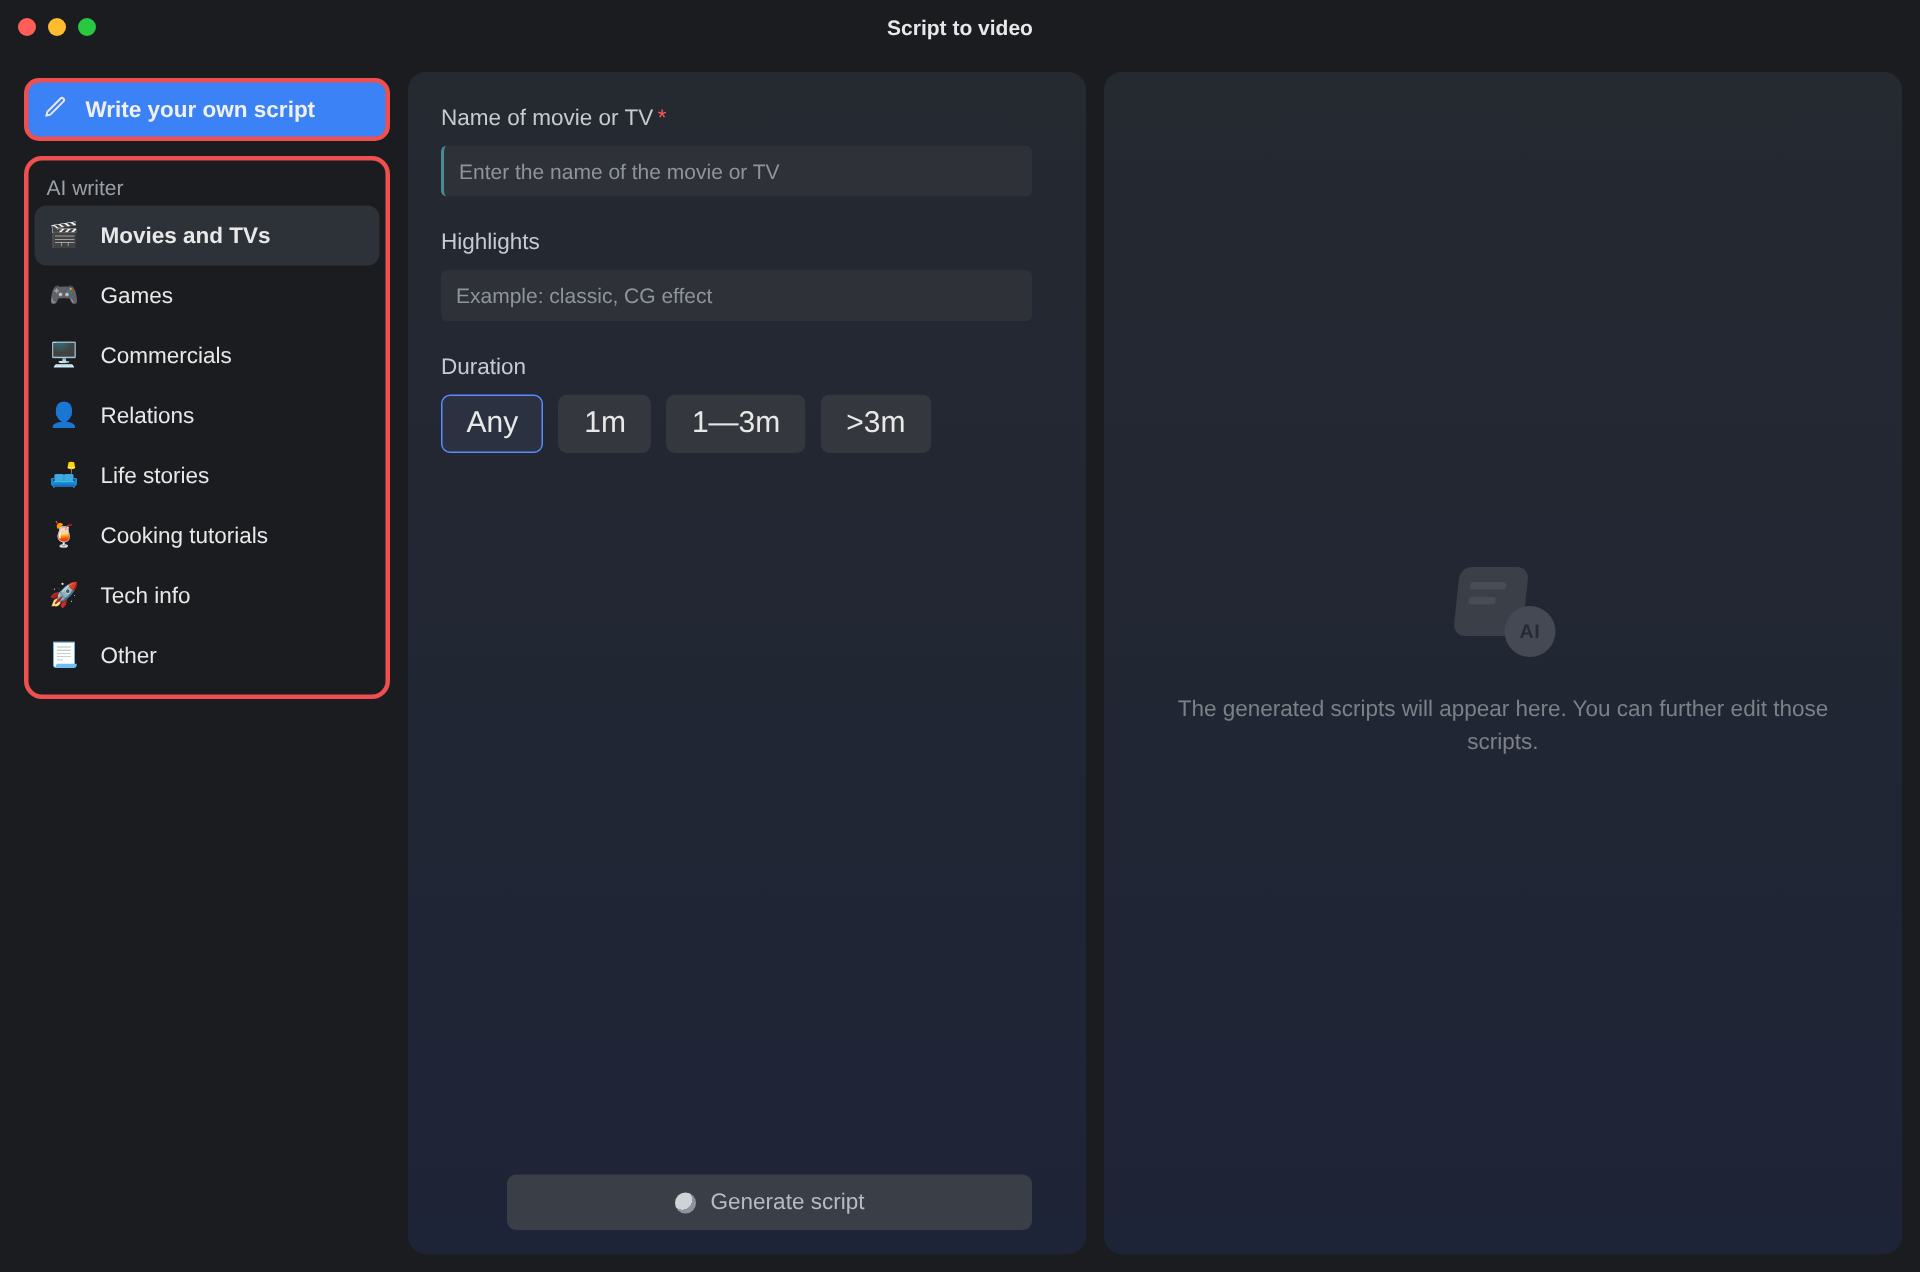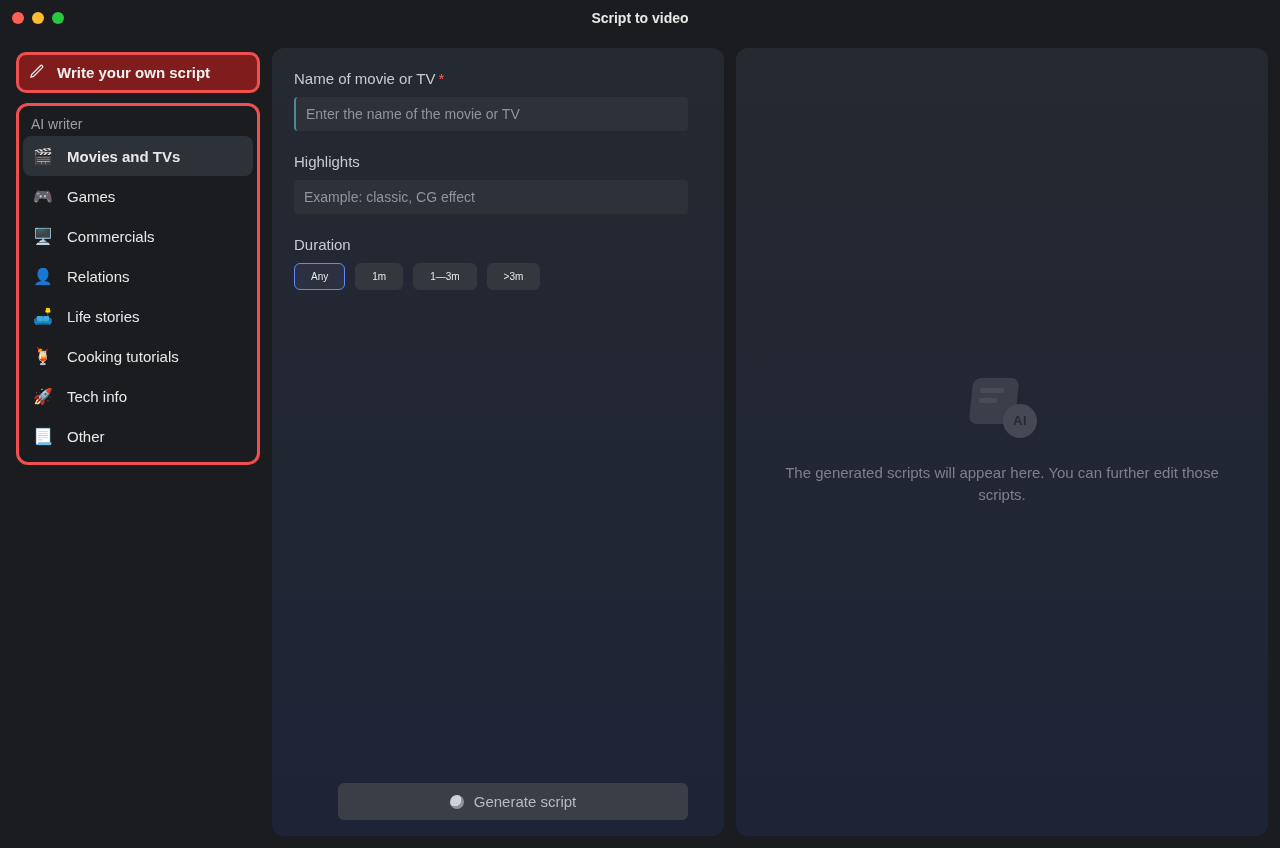--- a/index.html
+++ b/index.html
@@ -54,21 +54,21 @@
   .sidebar{
     width:248px; flex:none;
     display:flex; flex-direction:column; gap:10px;
     padding:4px 0 0 4px;
   }
   .sidebar-heading{
     color:var(--text-dim); font-size:14px; padding:4px 8px;
   }
   .write-btn{
     display:flex; align-items:center; gap:12px;
-    background:#7f1d1d;
+    background:#3b82f6;
     border:3px solid var(--highlight);
     border-radius:10px;
     padding:8px 10px;
     font-size:15px; font-weight:600; color:#f0f0f0;
     cursor:pointer;
   }
   .ai-writer-box{
     border:3px solid var(--highlight);
     border-radius:12px;
     padding:6px 4px;
@@ -108,21 +108,21 @@
   }
   .text-input::placeholder{color:#8e949b;}
   .text-input.plain{border-left:none;}
   .field{margin-bottom:22px;}
   .chips{display:flex; gap:10px;}
   .chip{
     background:var(--chip-bg);
     border:1px solid transparent;
     border-radius:6px;
     padding:7px 16px;
-    font-size:10px; color:#e8e8e8; font-weight:500;
+    font-size:20px; color:#e8e8e8; font-weight:500;
     cursor:pointer;
   }
   .chip.active{border-color:var(--accent); background:#2b3140;}
   .gen-btn{
     margin-top:auto;
     display:flex; align-items:center; justify-content:center; gap:10px;
     background:#3a3f47;
     color:#b6bbc2;
     border:none; border-radius:6px;
     padding:10px 0; font-size:15px; font-weight:500;

